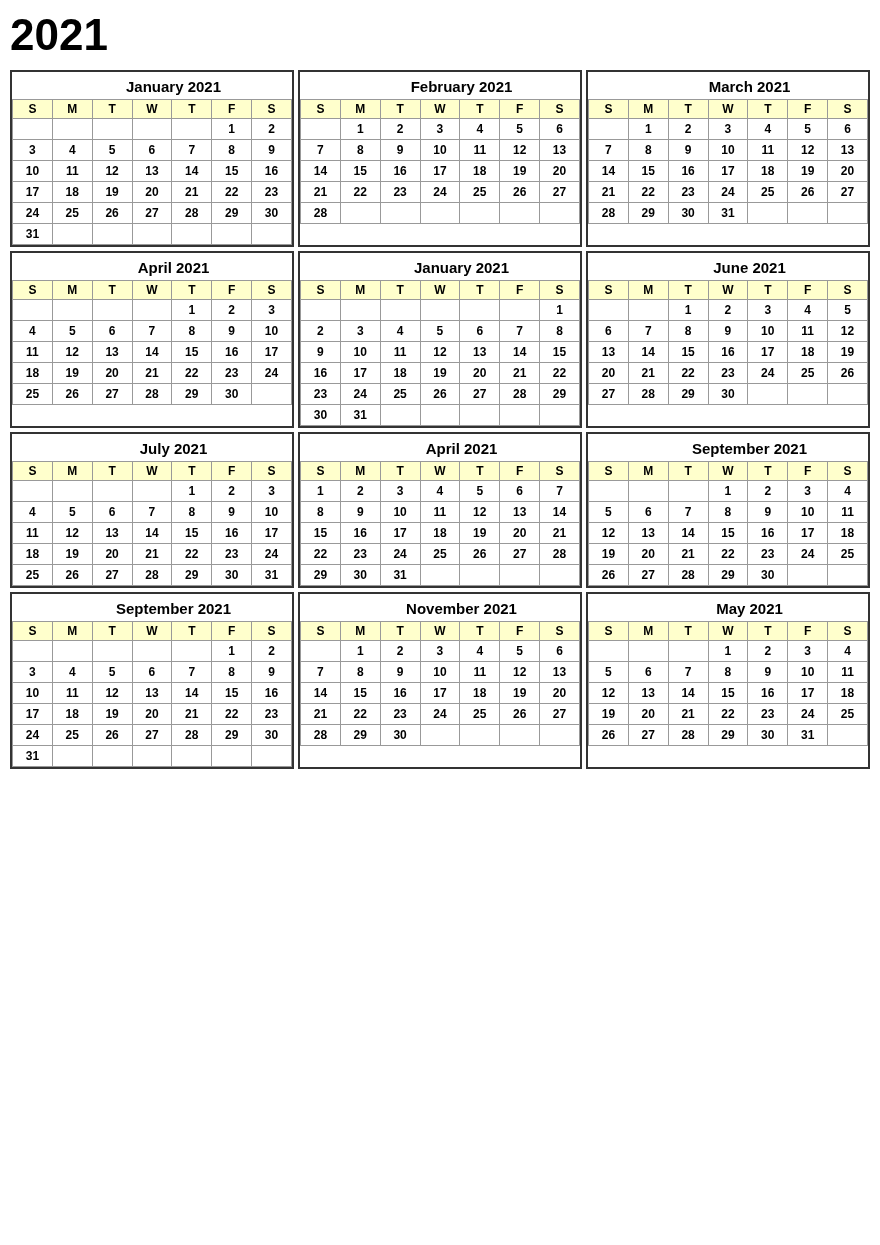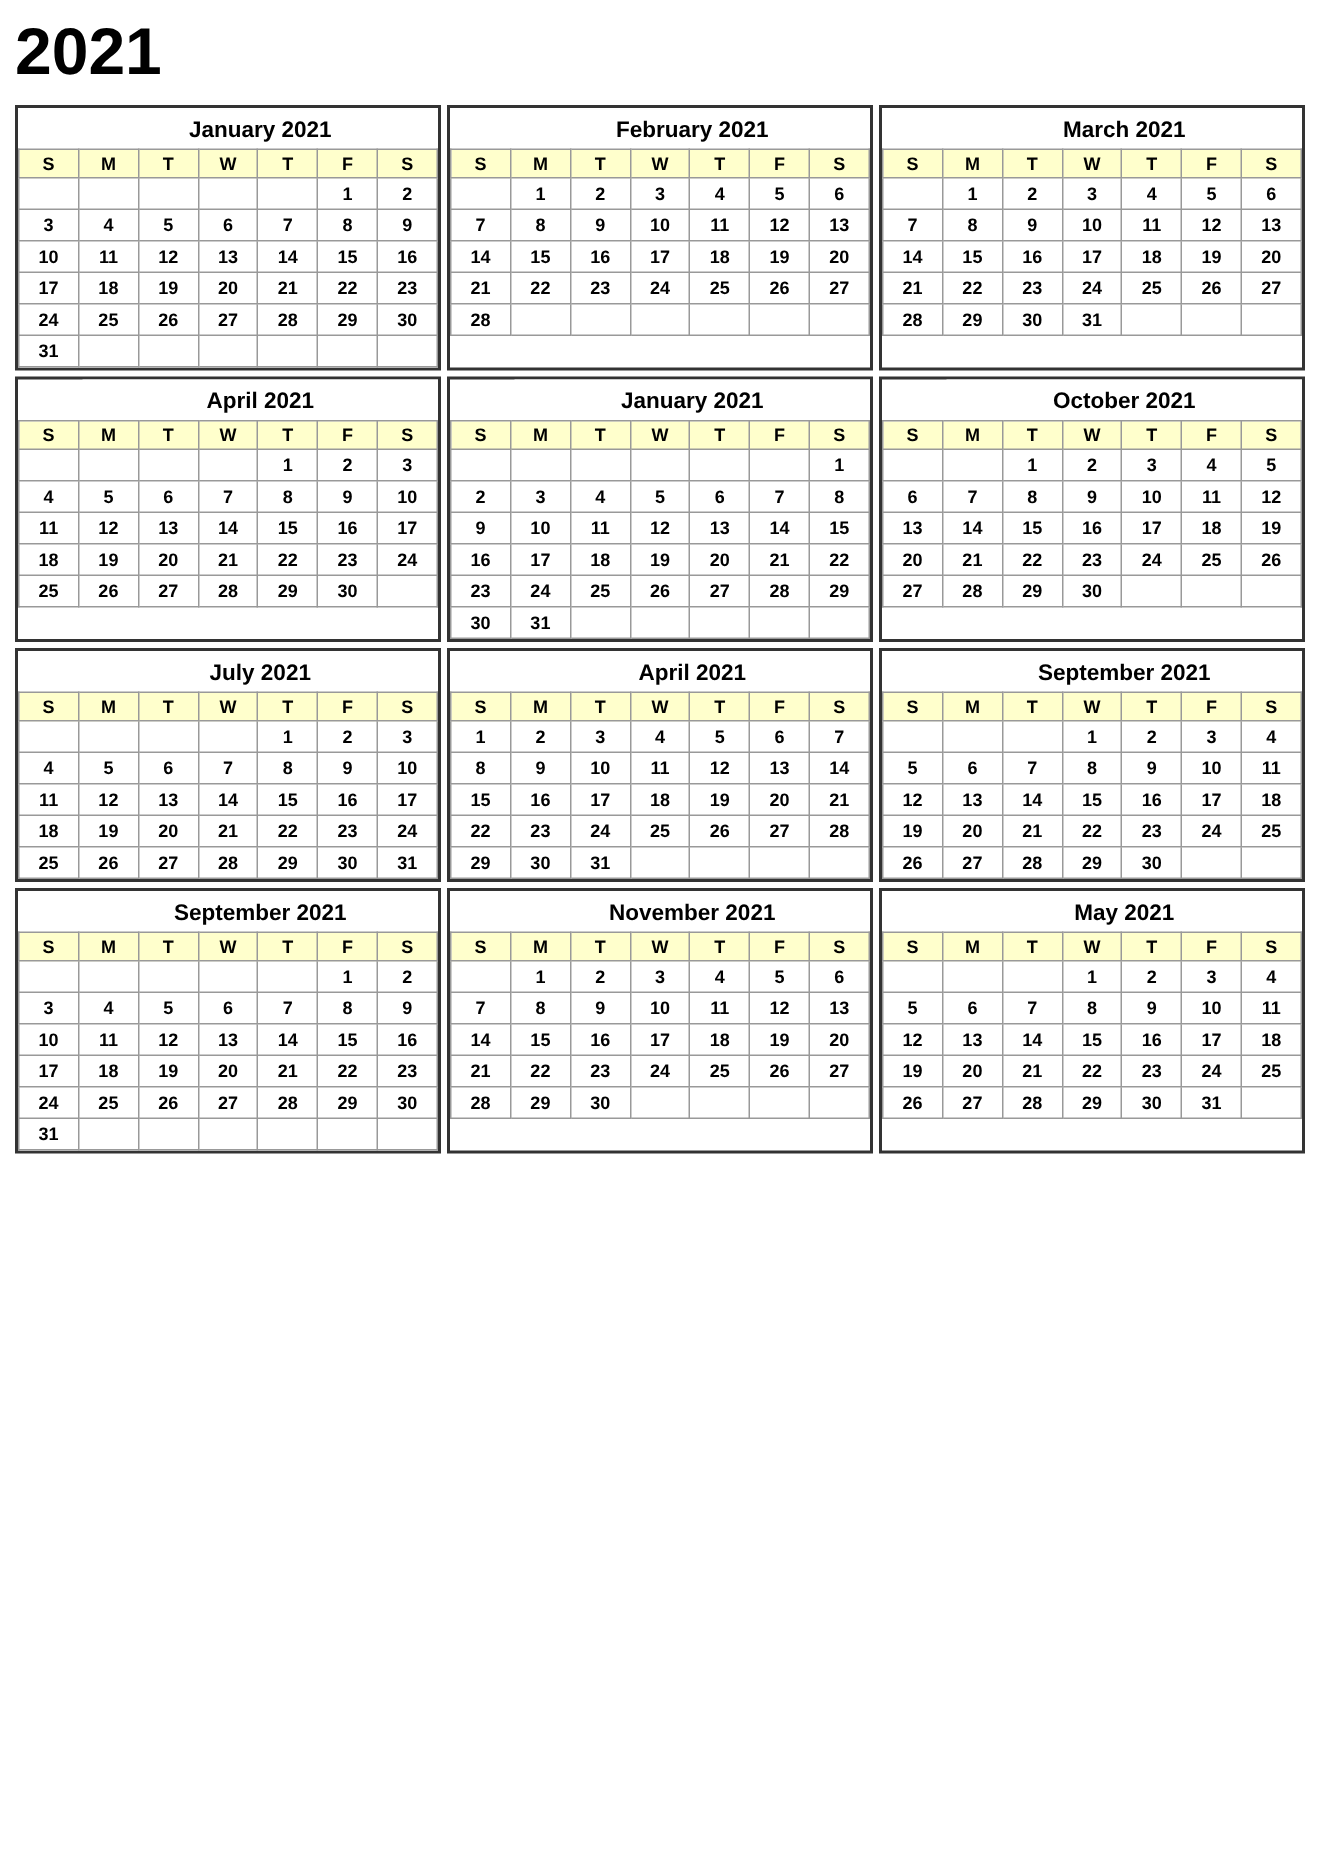--- a/index.html
+++ b/index.html
@@ -400,21 +400,21 @@
             <td class="empty"></td>
             <td class="empty"></td>
             <td class="empty"></td>
             <td class="empty"></td>
             <td class="empty"></td>
           </tr>
         </tbody>
       </table>
     </div>
     <div class="month-block">
-      <div class="month-title">October 2021</div>
+      <div class="month-title">June 2021</div>
       <table class="cal-table">
         <thead>
           <tr>
             <th>S</th>
             <th>M</th>
             <th>T</th>
             <th>W</th>
             <th>T</th>
             <th>F</th>
             <th>S</th>

